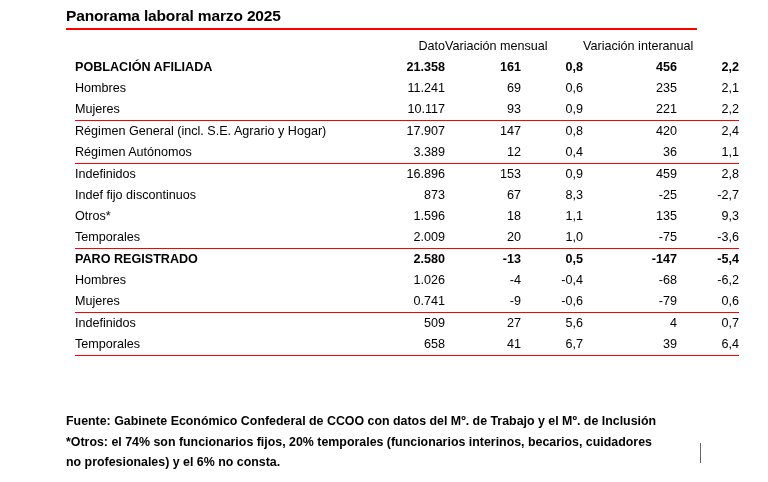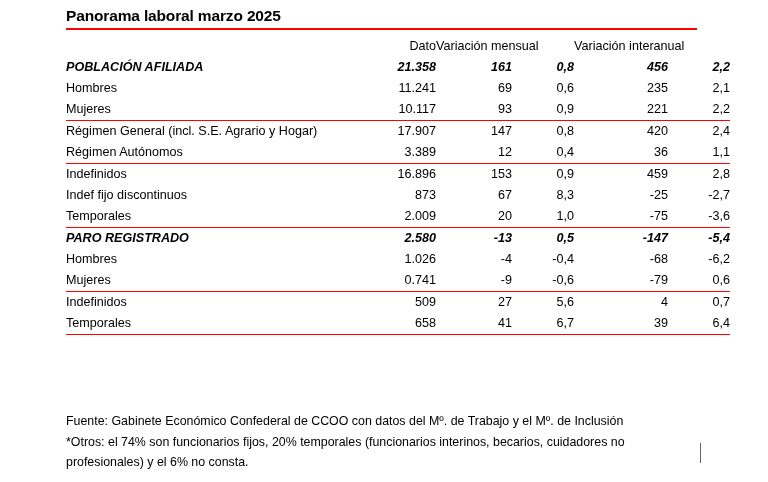--- a/index.html
+++ b/index.html
@@ -39,21 +39,21 @@
   .title-rule {
     height: 2px;
     background: #ff0000;
     margin-top: 2px;
     width: 631px;
   }
 
   
   .table-wrap {
     position: absolute;
-    left: 66px;
+    left: 75px;
     top: 36px;
     width: 664px;
   }
   table.panorama {
     border-collapse: collapse;
     width: 664px;
     table-layout: fixed;
     font-size: 12.6px;
   }
   table.panorama col.c-label { width: 286px; }
@@ -97,30 +97,31 @@
   }
 
   td.lbl {
     text-align: left;
     padding-left: 0px;
   }
   td.num {
     text-align: right;
     padding-right: 2px;
   }
-  tr.bold td { font-weight: bold; font-style: italic; }
+  tr.bold td { font-weight: bold; }
 
   
   .footnotes {
     position: absolute;
     left: 66px;
     top: 411px;
     width: 664px;
     font-size: 12.4px;
     line-height: 20.5px;
+    font-weight: bold;
   }
   .footnotes .fn-line {
     white-space: nowrap;
   }
   .footnotes .fn-wrap {
     white-space: normal;
     width: 600px;
   }
 
   
@@ -211,20 +212,28 @@
             <td class="num">2,8</td>
           </tr>
           <tr>
             <td class="lbl">Indef fijo discontinuos</td>
             <td class="num">873</td>
             <td class="num">67</td>
             <td class="num">8,3</td>
             <td class="num">-25</td>
             <td class="num">-2,7</td>
           </tr>
+          <tr>
+            <td class="lbl">Otros*</td>
+            <td class="num">1.596</td>
+            <td class="num">18</td>
+            <td class="num">1,1</td>
+            <td class="num">135</td>
+            <td class="num">9,3</td>
+          </tr>
           <tr class="rule-red">
             <td class="lbl">Temporales</td>
             <td class="num">2.009</td>
             <td class="num">20</td>
             <td class="num">1,0</td>
             <td class="num">-75</td>
             <td class="num">-3,6</td>
           </tr>
           <tr class="bold">
             <td class="lbl">PARO REGISTRADO</td>

